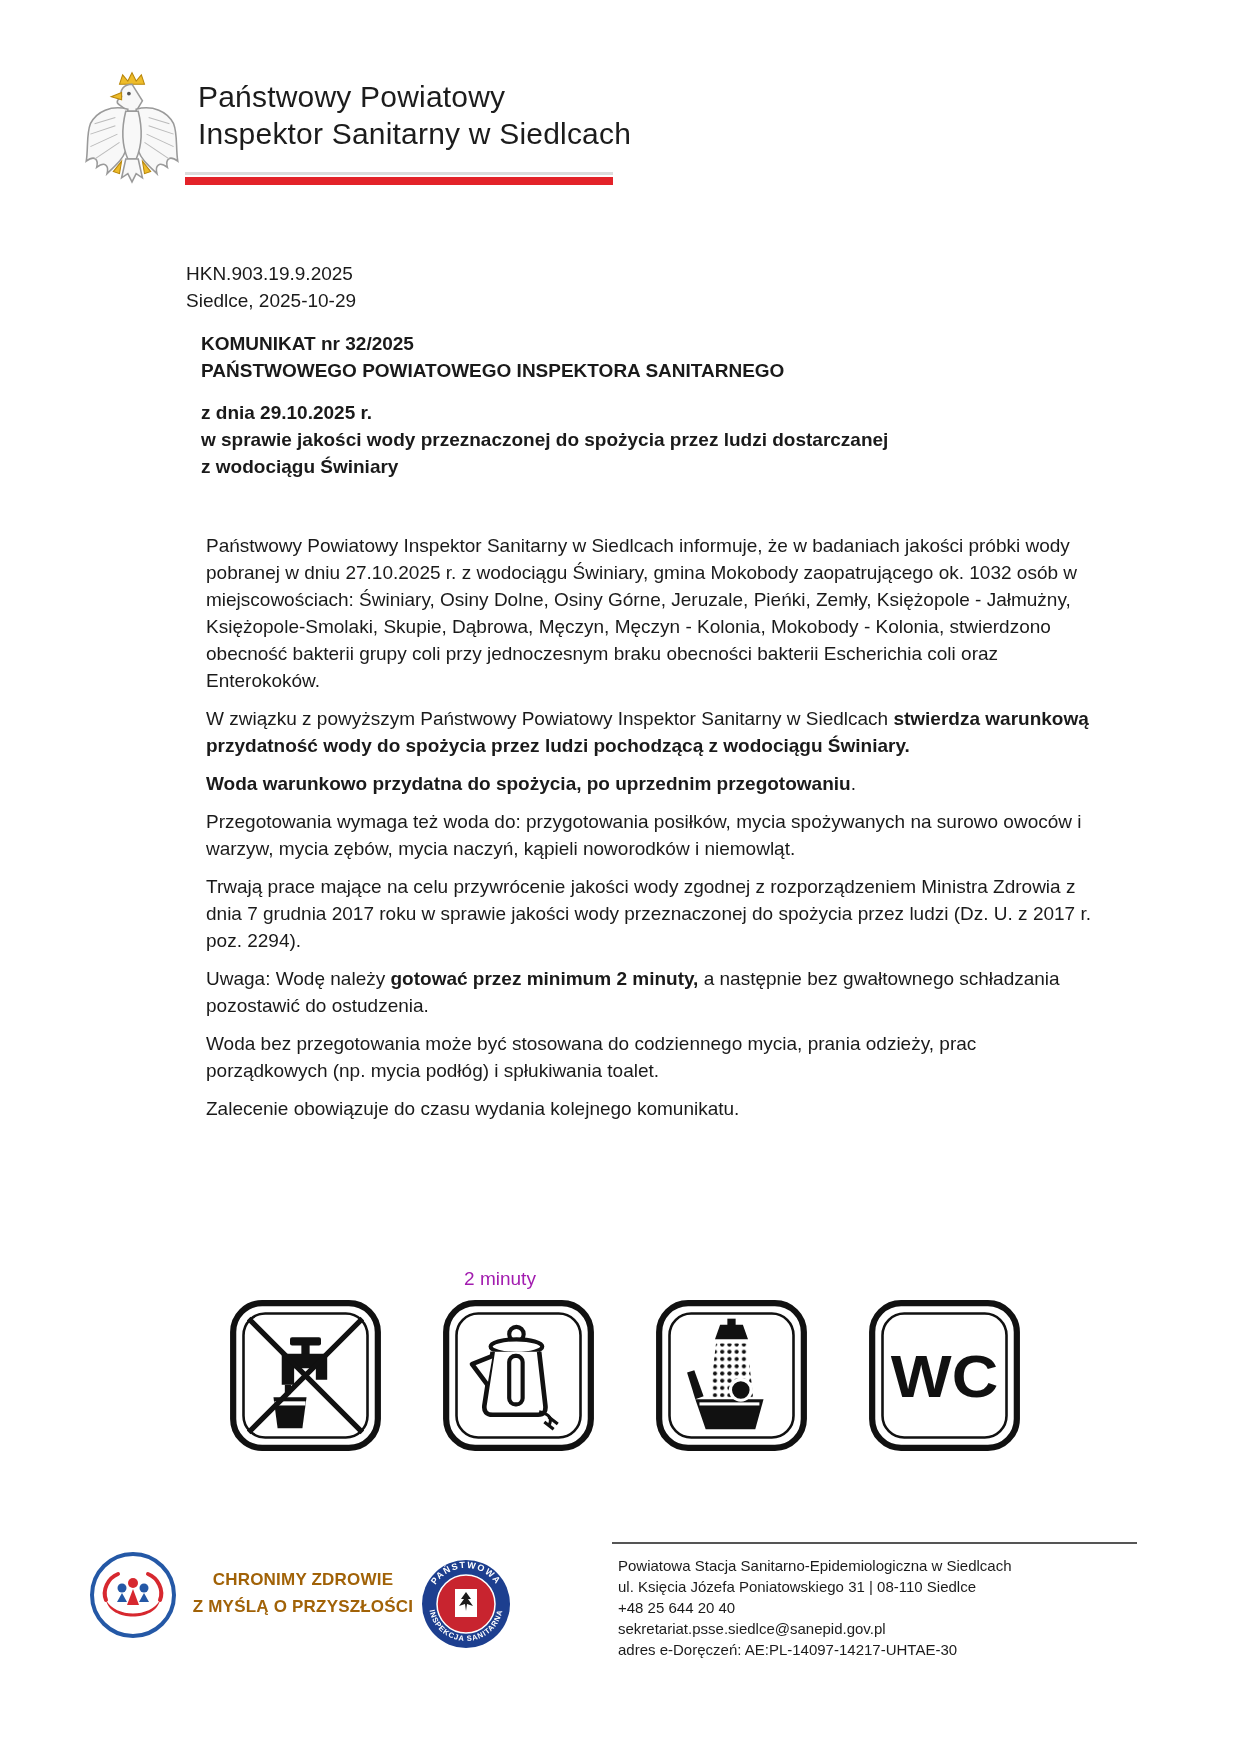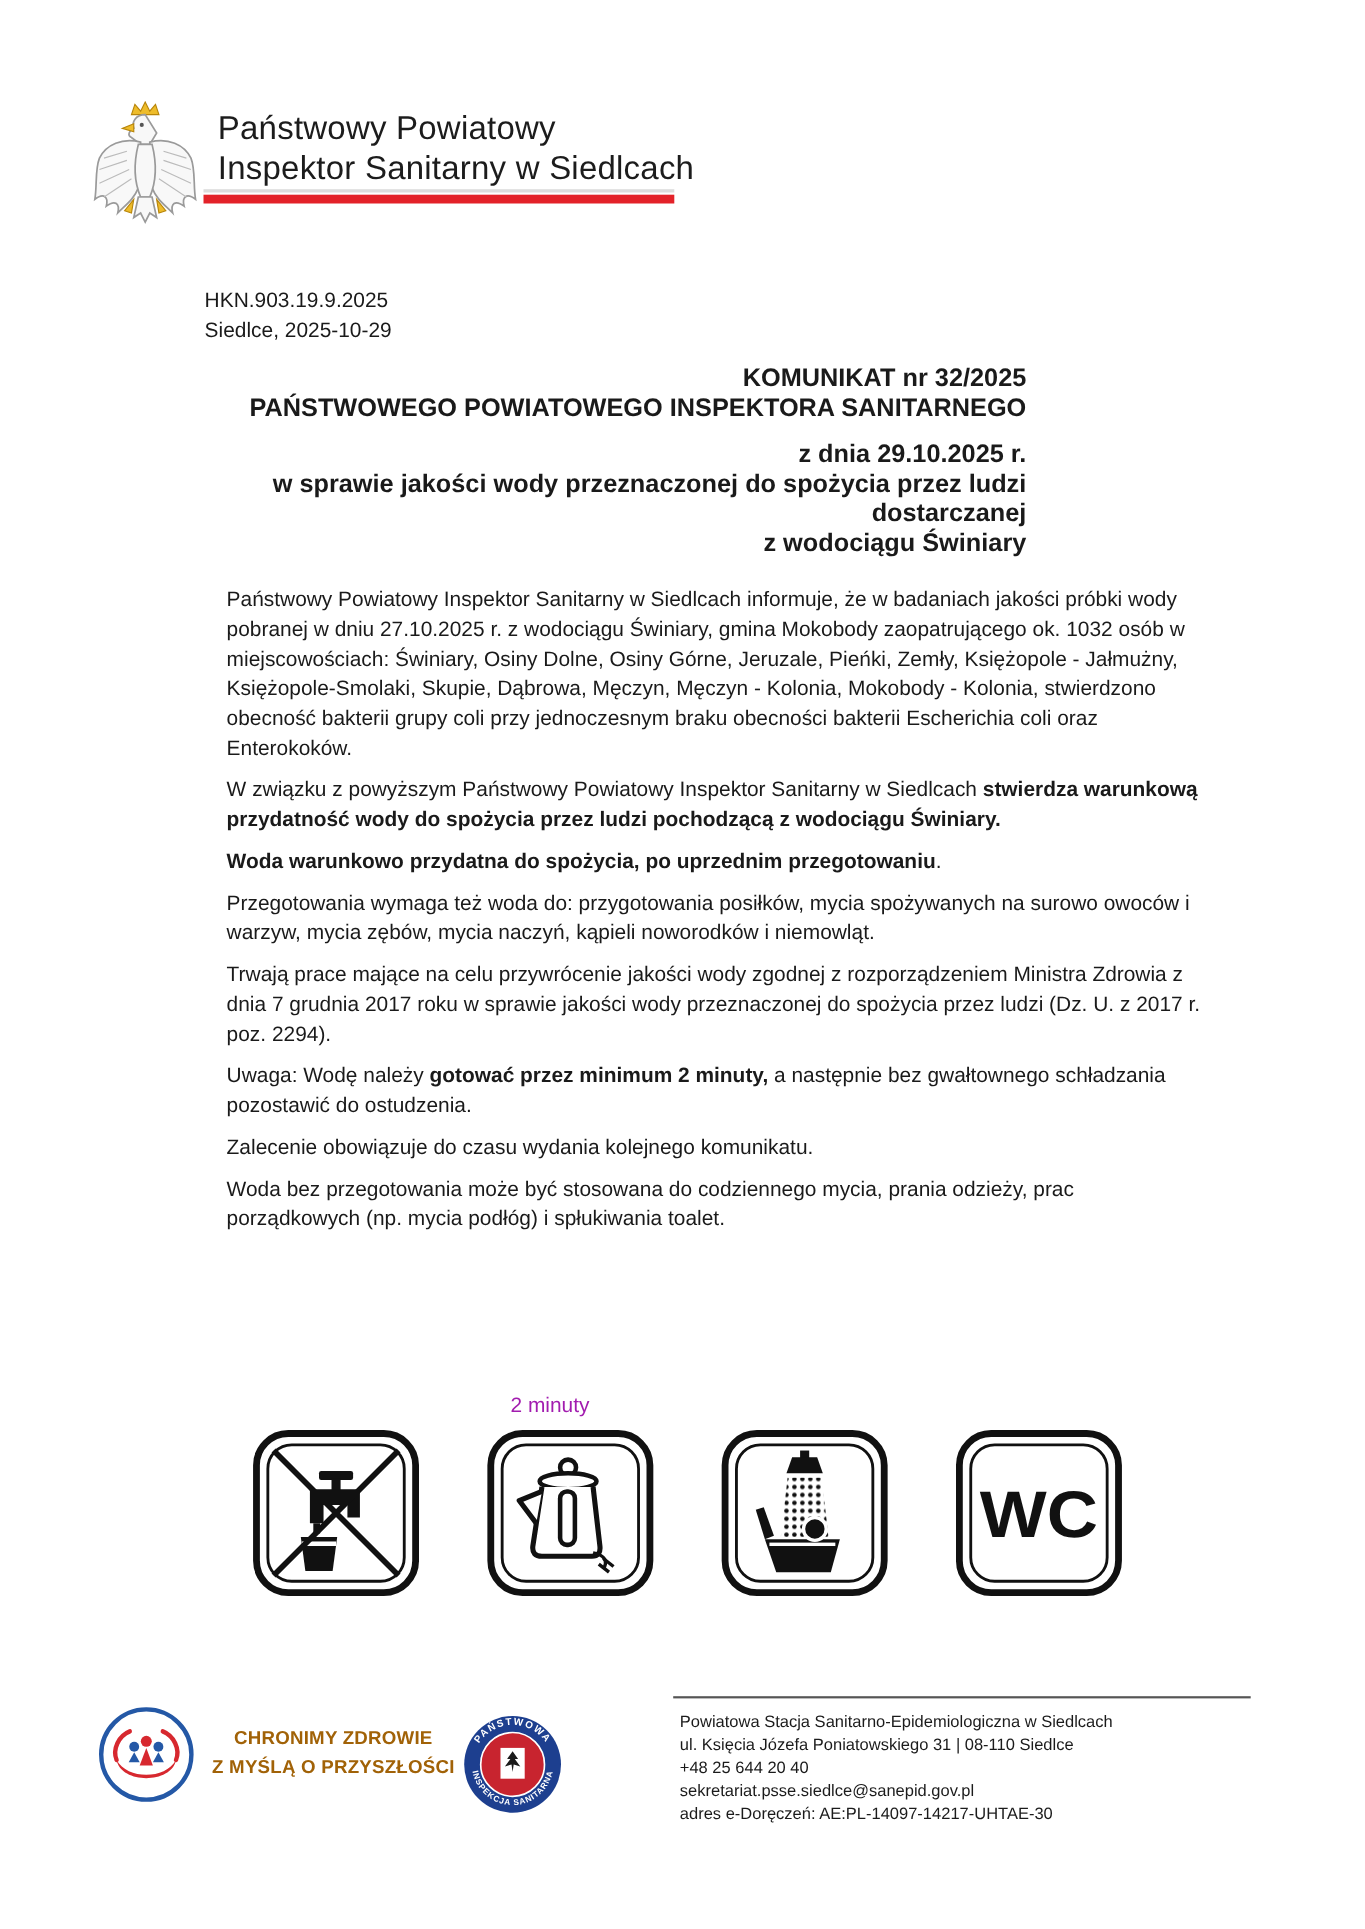--- a/index.html
+++ b/index.html
@@ -6,31 +6,31 @@
   html,body { background:#ffffff; }
   .page {
     position:relative;
     width:1241px; height:1754px;
     background:#ffffff;
     font-family:"Liberation Sans", sans-serif;
     color:#1a1a1a;
     overflow:hidden;
   }
   
-  .header { position:absolute; left:80px; top:88px; display:flex; align-items:flex-start; }
+  .header { position:absolute; left:80px; top:68px; display:flex; align-items:flex-start; }
   .eagle { width:104px; height:126px; }
   .org-name { margin-left:14px; margin-top:10px; font-size:30px; line-height:37px; color:#1c1c1c; letter-spacing:0.2px; }
   .divider { position:absolute; left:185px; top:172px; width:428px; }
   .divider .grey { height:3px; background:#dcdcdc; }
   .divider .red  { height:8px; margin-top:2px; }
   
   .reference { position:absolute; left:186px; top:260px; font-size:19px; line-height:27px; }
   
-  .title-block { position:absolute; left:185px; top:330px; width:748px; text-align:right;
-                 font-weight:bold; font-size:23px; line-height:27px; }
+  .title-block { position:absolute; left:201px; top:330px; width:748px; text-align:left;
+                 font-weight:bold; font-size:19px; line-height:27px; }
   .title-sub { margin-top:15px; }
   
   .body-block { position:absolute; left:186px; top:532px; width:888px; font-size:19px; line-height:27px;margin-left:20px; }
   .body-block p { margin-bottom:11px; }
   .b { font-weight:bold; }
   
   .pictos { position:absolute; left:0; top:1268px; width:1241px; height:230px; }
   .picto-caption { position:absolute; left:500px; top:0; transform:translateX(-50%);
                    font-size:19px; color:#a21caf; }
   .picto-row { position:absolute; left:228px; top:30px; display:flex; gap:58px; }
@@ -89,22 +89,22 @@
     </div>
   </div>
 
   <div class="body-block">
     <p>Państwowy Powiatowy Inspektor Sanitarny w Siedlcach informuje, że w badaniach jakości próbki wody pobranej w dniu 27.10.2025 r. z wodociągu Świniary, gmina Mokobody zaopatrującego ok. 1032 osób w miejscowościach: Świniary, Osiny Dolne, Osiny Górne, Jeruzale, Pieńki, Zemły, Księżopole - Jałmużny, Księżopole-Smolaki, Skupie, Dąbrowa, Męczyn, Męczyn - Kolonia, Mokobody - Kolonia, stwierdzono obecność bakterii grupy coli przy jednoczesnym braku obecności bakterii Escherichia coli oraz Enterokoków.</p>
     <p><span>W związku z powyższym Państwowy Powiatowy Inspektor Sanitarny w Siedlcach </span><span class="b">stwierdza warunkową przydatność wody do spożycia przez ludzi pochodzącą z wodociągu Świniary.</span></p>
     <p><span class="b">Woda warunkowo przydatna do spożycia, po uprzednim przegotowaniu</span><span>.</span></p>
     <p>Przegotowania wymaga też woda do: przygotowania posiłków, mycia spożywanych na surowo owoców i warzyw, mycia zębów, mycia naczyń, kąpieli noworodków i niemowląt.</p>
     <p>Trwają prace mające na celu przywrócenie jakości wody zgodnej z rozporządzeniem Ministra Zdrowia z dnia 7 grudnia 2017 roku w sprawie jakości wody przeznaczonej do spożycia przez ludzi (Dz. U. z 2017 r. poz. 2294).</p>
     <p><span>Uwaga: Wodę należy </span><span class="b">gotować przez minimum 2 minuty,</span><span> a następnie bez gwałtownego schładzania pozostawić do ostudzenia.</span></p>
+    <p>Woda bez przegotowania może być stosowana do codziennego mycia, prania odzieży, prac porządkowych (np. mycia podłóg) i spłukiwania toalet.</p>
     <p>Zalecenie obowiązuje do czasu wydania kolejnego komunikatu.</p>
-    <p>Woda bez przegotowania może być stosowana do codziennego mycia, prania odzieży, prac porządkowych (np. mycia podłóg) i spłukiwania toalet.</p>
   </div>
 
   <div class="pictos">
     <div class="picto-caption">2 minuty</div>
     <div class="picto-row">
 
       <svg class="picto" viewBox="0 0 150 150">
         <rect x="5" y="5" width="140" height="140" rx="28" fill="#ffffff" stroke="#111111" stroke-width="6"></rect>
         <rect x="15" y="15" width="120" height="120" rx="21" fill="none" stroke="#111111" stroke-width="2.5"></rect>
         <rect x="60" y="38" width="30" height="8" rx="2" fill="#111111"></rect>

